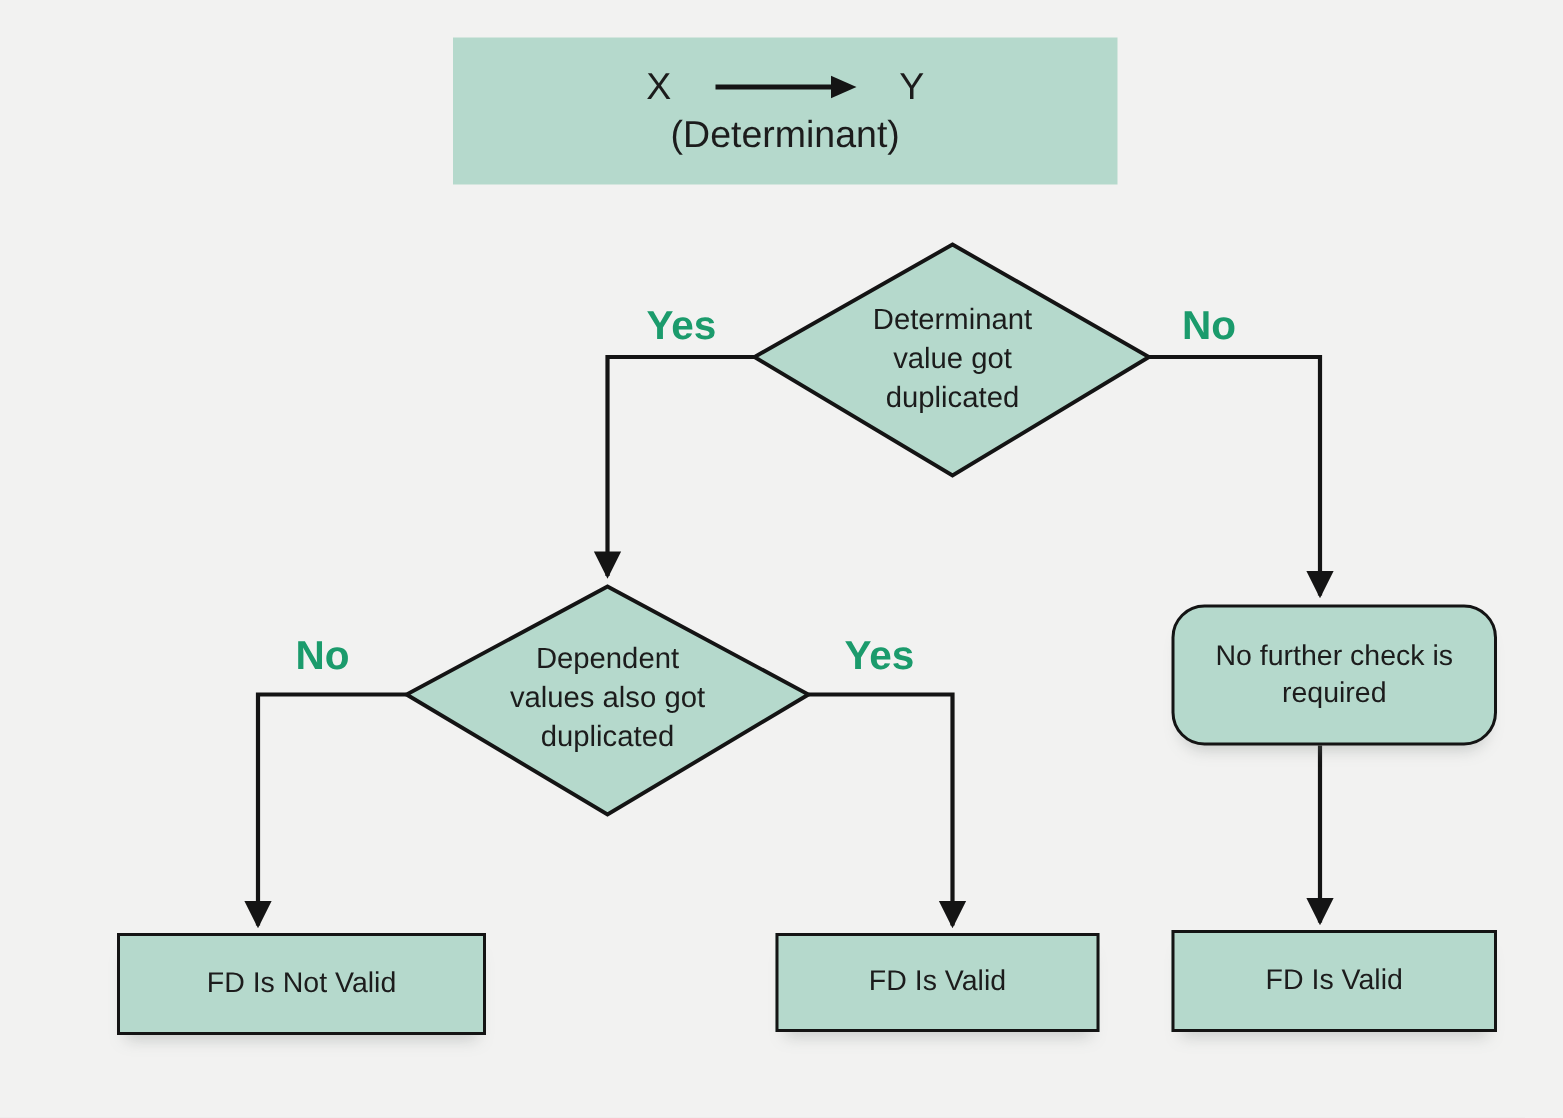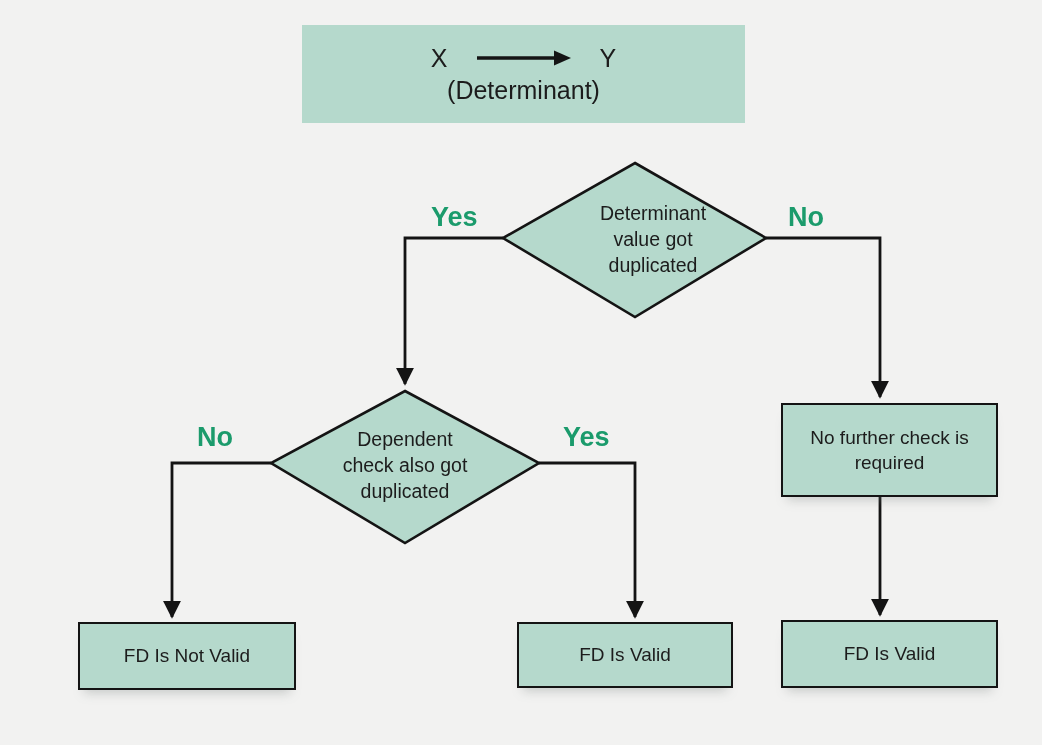--- a/index.html
+++ b/index.html
@@ -94,31 +94,31 @@
         <line x1="3" y1="10" x2="82" y2="10" stroke="#141414" stroke-width="3.4"></line>
         <polygon points="80,2.5 97,10 80,17.5" fill="#141414"></polygon>
       </svg>
       <span>Y</span>
     </div>
     <div class="row2">
       <span>(Determinant)</span>
     </div>
   </div>
 
-  <div class="diamond-text" style="left:563px;top:198px;width:180px;height:84px;">Determinant
+  <div class="diamond-text" style="left:545px;top:198px;width:180px;height:84px;">Determinant
 value got
 duplicated</div>
   <div class="diamond-text" style="left:313px;top:424px;width:184px;height:84px;">Dependent
-check also got
+values also got
 duplicated</div>
 
   <div class="edge-label" style="left:431px;top:202px;">Yes</div>
   <div class="edge-label" style="left:788px;top:202px;">No</div>
   <div class="edge-label" style="left:197px;top:422px;">No</div>
   <div class="edge-label" style="left:563px;top:422px;">Yes</div>
 
-  <div class="node rect-node" style="left:781px;top:403px;width:217px;height:94px;">No further check is
+  <div class="node rect-node" style="left:781px;top:403px;width:217px;height:94px;border-radius:22px;">No further check is
 required</div>
-  <div class="node rect-node" style="left:78px;top:622px;width:218px;height:68px;">FD Is Not Valid</div>
+  <div class="node rect-node" style="left:78px;top:622px;width:246px;height:68px;">FD Is Not Valid</div>
   <div class="node rect-node" style="left:517px;top:622px;width:216px;height:66px;">FD Is Valid</div>
   <div class="node rect-node" style="left:781px;top:620px;width:217px;height:68px;">FD Is Valid</div>
 
 </div>
 
 </body></html>

